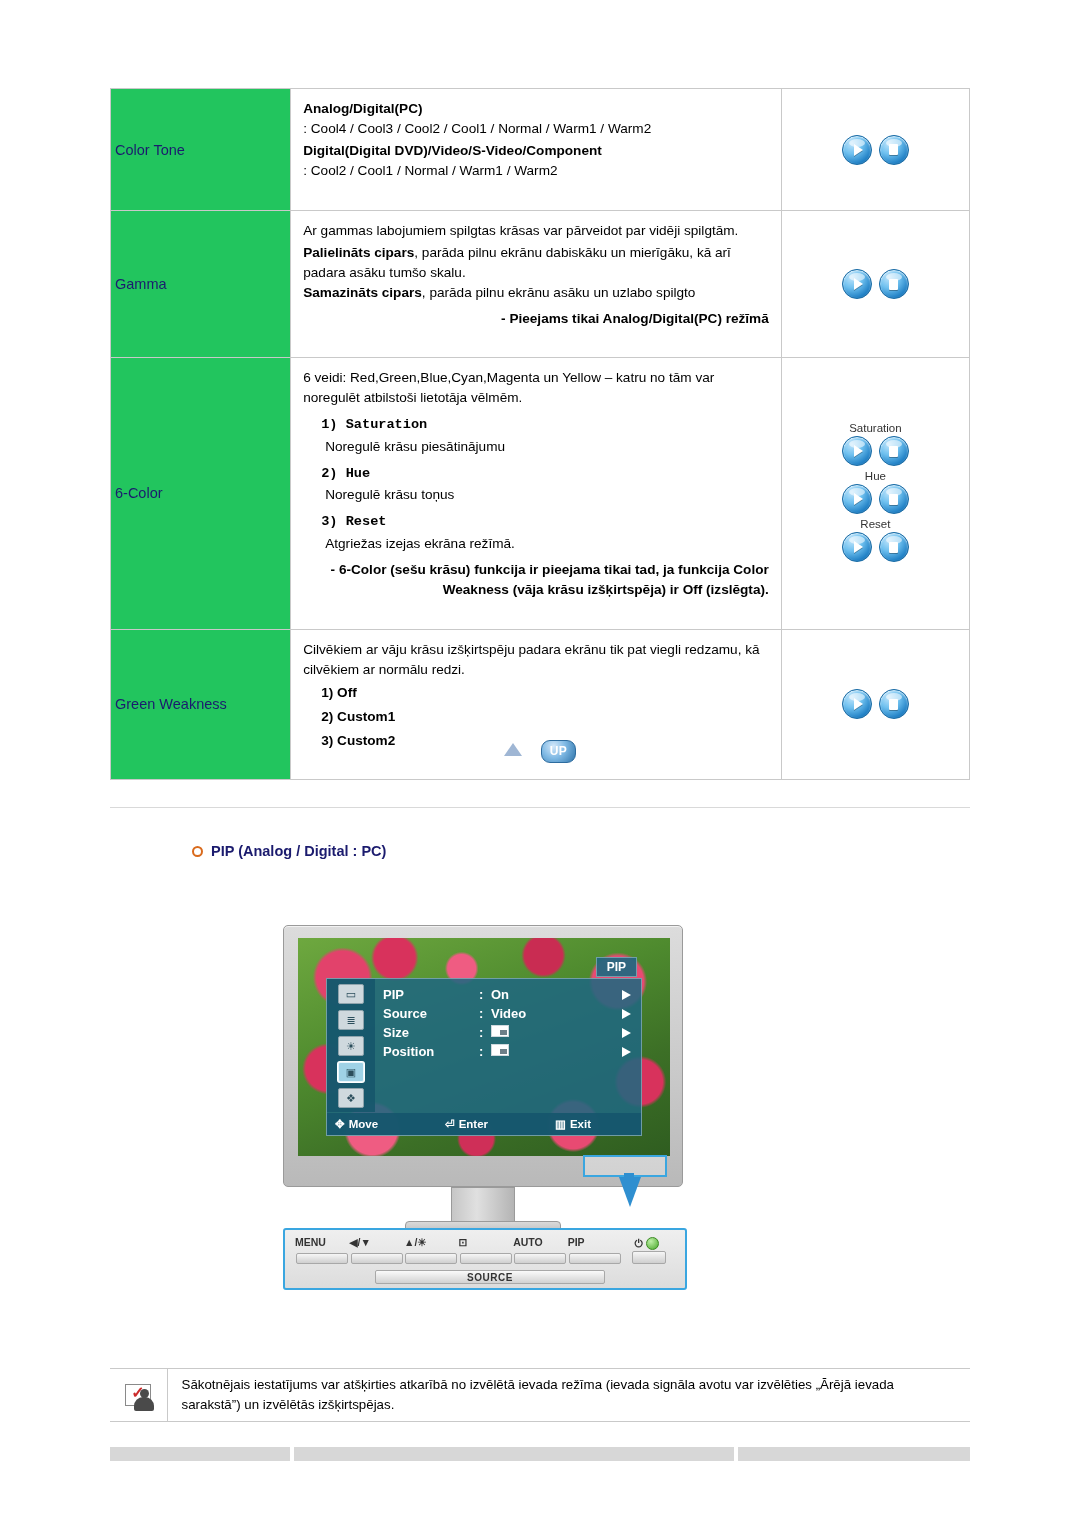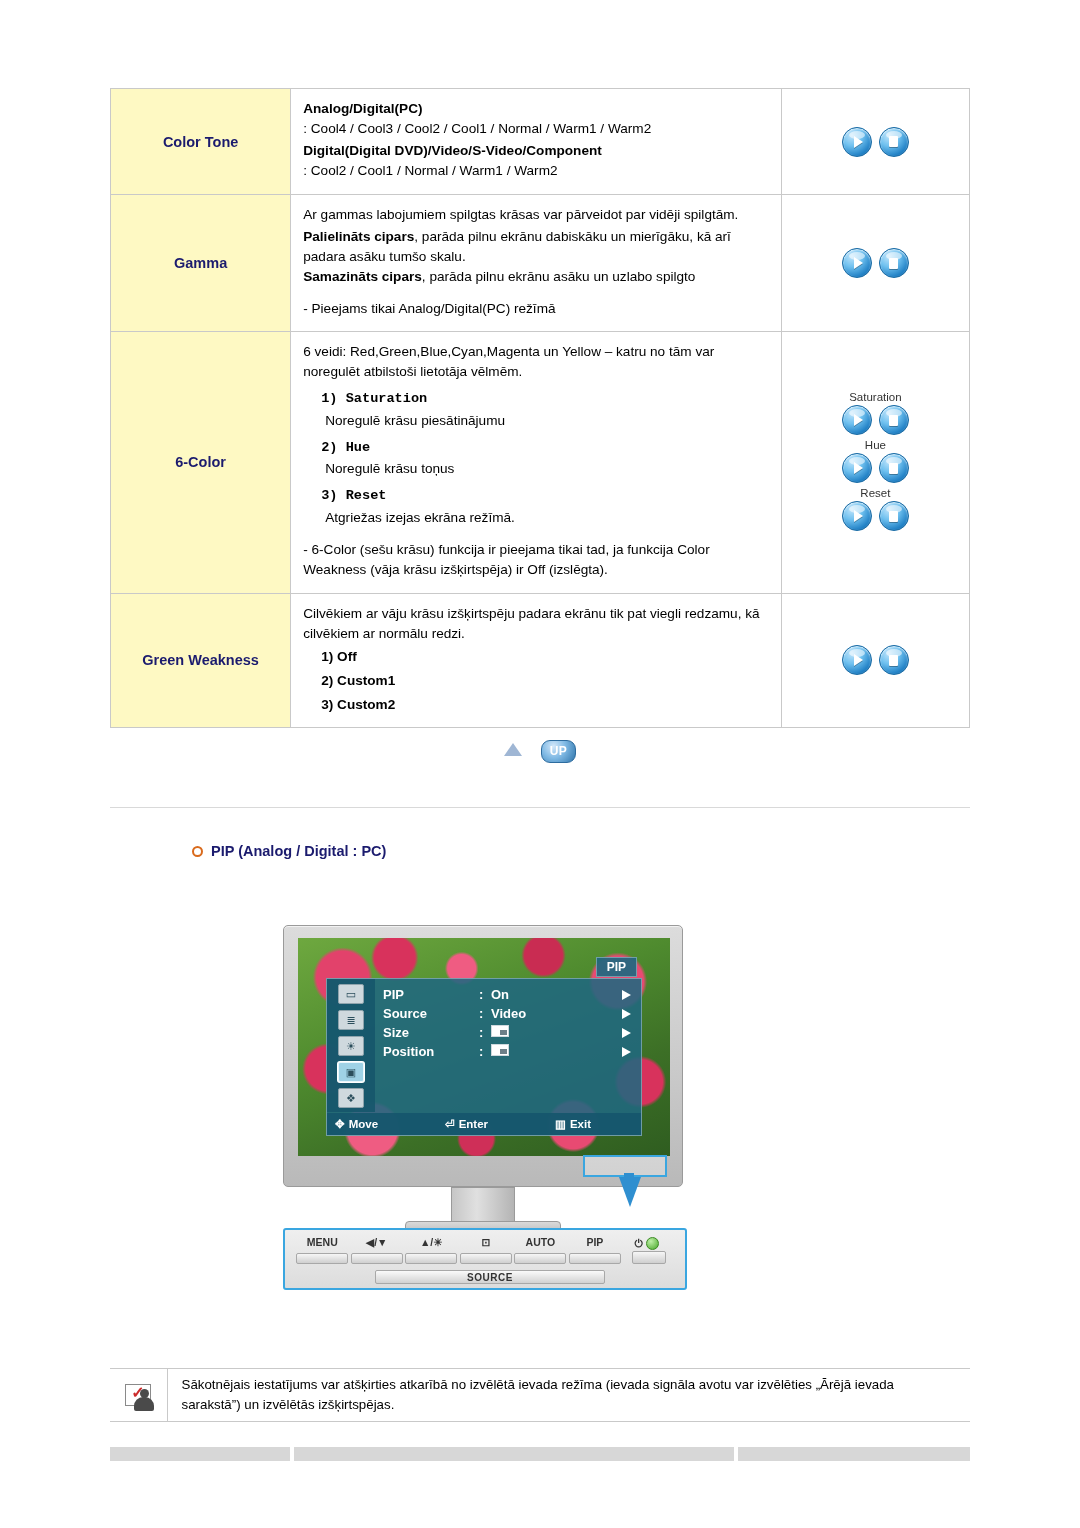--- a/index.html
+++ b/index.html
@@ -21,49 +21,48 @@
     border:1px solid #bfbfbf;
     background:#ffffff;
   }
   .manual-table td {
     border:1px solid #c9c9c9;
     vertical-align:top;
     padding:0;
   }
   td.label-cell {
     width:180px;
-    background:#fef9c3;
-    text-align:center;
+    background:#22c55e;
     vertical-align:middle;
-    font-weight:bold;
+    font-weight:normal;
     font-size:14.5px;
     color:#1b1b6e;
     padding:6px 4px;
   }
   td.desc-cell {
     width:490px;
     background:#ffffff;
-    padding:10px 12px 12px 12px;
+    padding:10px 12px 28px 12px;
     font-size:13.6px;
     line-height:1.46;
   }
   td.btn-cell {
     width:188px;
     background:#ffffff;
     padding:10px 6px;
     text-align:center;
     vertical-align:middle;
   }
   .desc-cell p { margin:0 0 0 0; }
   .desc-cell .plain { margin-bottom:2px; }
   .desc-cell .bold { font-weight:bold; }
   .desc-cell .b-title { font-weight:bold; }
   .desc-cell .sub { margin-left:22px; margin-top:2px; margin-bottom:4px; }
   .desc-cell .numbered { font-weight:bold; margin-left:18px; margin-top:7px;font-family:Liberation Mono, monospace; }
-  .desc-cell .note { font-weight:normal; margin-top:12px; line-height:1.5; }
+  .desc-cell .note { font-weight:bold; margin-top:6px; line-height:1.5;text-align:right; }
   .desc-cell .listline { font-weight:bold; margin-left:18px; margin-top:4px;}
 
   
   .btn-pair { display:flex; justify-content:center; align-items:center; gap:7px; }
   .circ {
     width:30px; height:30px; border-radius:50%;
     display:flex; align-items:center; justify-content:center;
     background:radial-gradient(circle at 32% 26%, #bfe4fb 0%, #6ec0ef 38%, #1f7fc4 75%, #11507f 100%);
     border:1px solid #1a6ba4;
     box-shadow:inset 0 1px 2px rgba(255,255,255,0.85);
@@ -266,21 +265,21 @@
     border:2px solid #3aa6e0;
     background:linear-gradient(180deg,#efefef,#dcdcdc);
     border-radius:3px;
   }
   .ctrl-row {
     position:absolute; left:0; top:4px; width:100%;
     display:flex; align-items:flex-end; justify-content:space-around;
     padding:0 10px;
     font-size:10.5px; font-weight:bold; color:#333;
   }
-  .ctrl-item { text-align:center; width:62px; }
+  .ctrl-item { width:62px; }
   .ctrl-item .lab { display:block; height:16px; line-height:16px; white-space:nowrap; }
   .ctrl-item .key {
     display:block; margin:3px auto 0 auto;
     width:52px; height:11px;
     background:linear-gradient(180deg,#f6f6f6,#cfcfcf);
     border:1px solid #a8a8a8; border-radius:2px;
   }
   .power-item { width:60px; text-align:center; }
   .power-dot {
     width:13px;height:13px;border-radius:50%;

